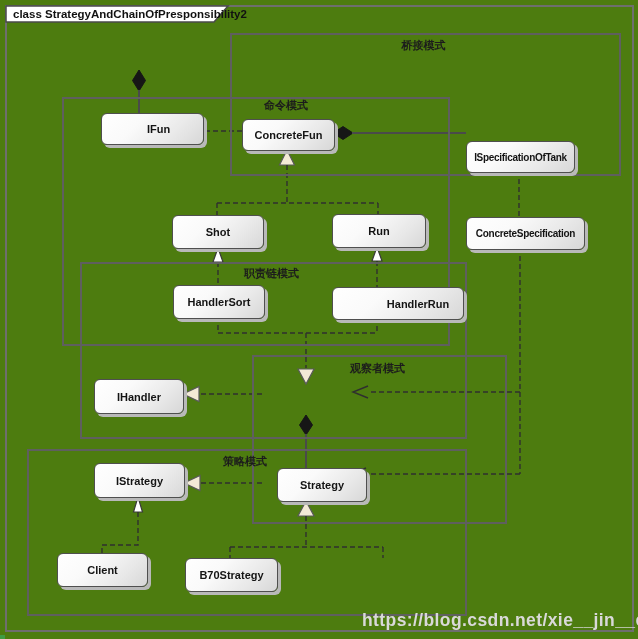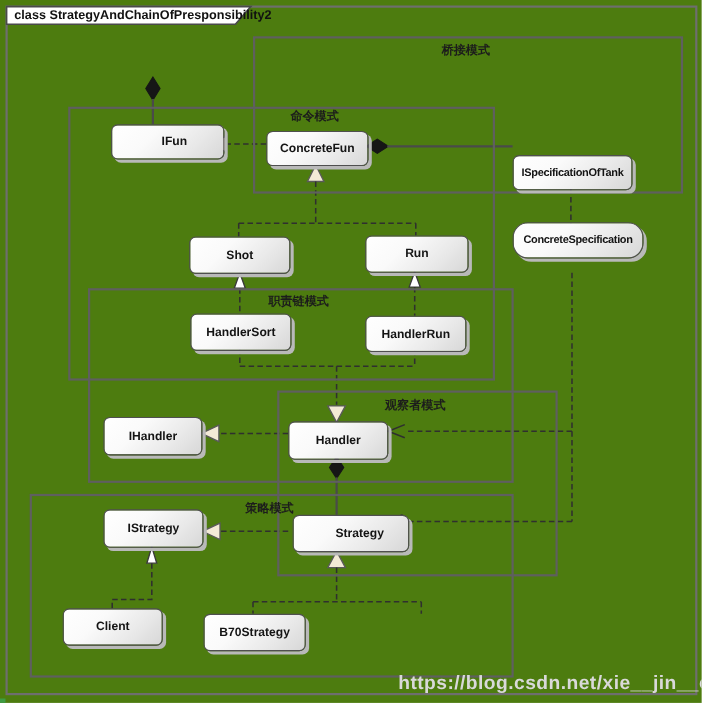--- a/index.html
+++ b/index.html
@@ -136,28 +136,27 @@
 
   <div class="frame" style="left:252px;top:355px;width:251px;height:165px;"></div>
   <div class="frame-label" style="left:252px;top:361px;width:251px;">观察者模式</div>
 
   <div class="frame" style="left:27px;top:449px;width:436px;height:163px;"></div>
   <div class="frame-label" style="left:27px;top:454px;width:436px;">策略模式</div>
 
   <div class="class-box" style="left:101px;top:113px;width:89px;height:30px;padding-left:12px;">IFun</div>
   <div class="class-box" style="left:242px;top:119px;width:91px;height:30px;">ConcreteFun</div>
   <div class="class-box small" style="left:466px;top:117px;width:107px;height:30px;margin-top:24px;">ISpecificationOfTank</div>
-  <div class="class-box small" style="left:466px;top:202px;width:117px;height:31px;border-radius:14px;">ConcreteSpecification</div>
+  <div class="class-box small" style="left:466px;top:217px;width:117px;height:31px;">ConcreteSpecification</div>
   <div class="class-box" style="left:172px;top:215px;width:90px;height:32px;">Shot</div>
   <div class="class-box" style="left:332px;top:214px;width:92px;height:32px;">Run</div>
   <div class="class-box" style="left:173px;top:285px;width:90px;height:32px;">HandlerSort</div>
-  <div class="class-box" style="left:332px;top:287px;width:90px;height:31px;">HandlerRun</div>
+  <div class="class-box" style="left:332px;top:287px;width:90px;height:31px;padding-left:40px;">HandlerRun</div>
   <div class="class-box" style="left:94px;top:379px;width:88px;height:33px;">IHandler</div>
-  <div class="class-box" style="left:262px;top:383px;width:89px;height:33px;">Handler</div>
   <div class="class-box" style="left:94px;top:463px;width:89px;height:33px;">IStrategy</div>
-  <div class="class-box" style="left:266px;top:468px;width:88px;height:32px;padding-left:16px;">Strategy</div>
+  <div class="class-box" style="left:277px;top:468px;width:88px;height:32px;">Strategy</div>
   <div class="class-box" style="left:57px;top:553px;width:89px;height:32px;">Client</div>
   <div class="class-box" style="left:185px;top:558px;width:91px;height:32px;">B70Strategy</div>
 
   <div class="watermark">https://blog.csdn.net/xie__jin__cheng</div>
 
   <div class="artifact"></div>
 </div>
 
 </body></html>

